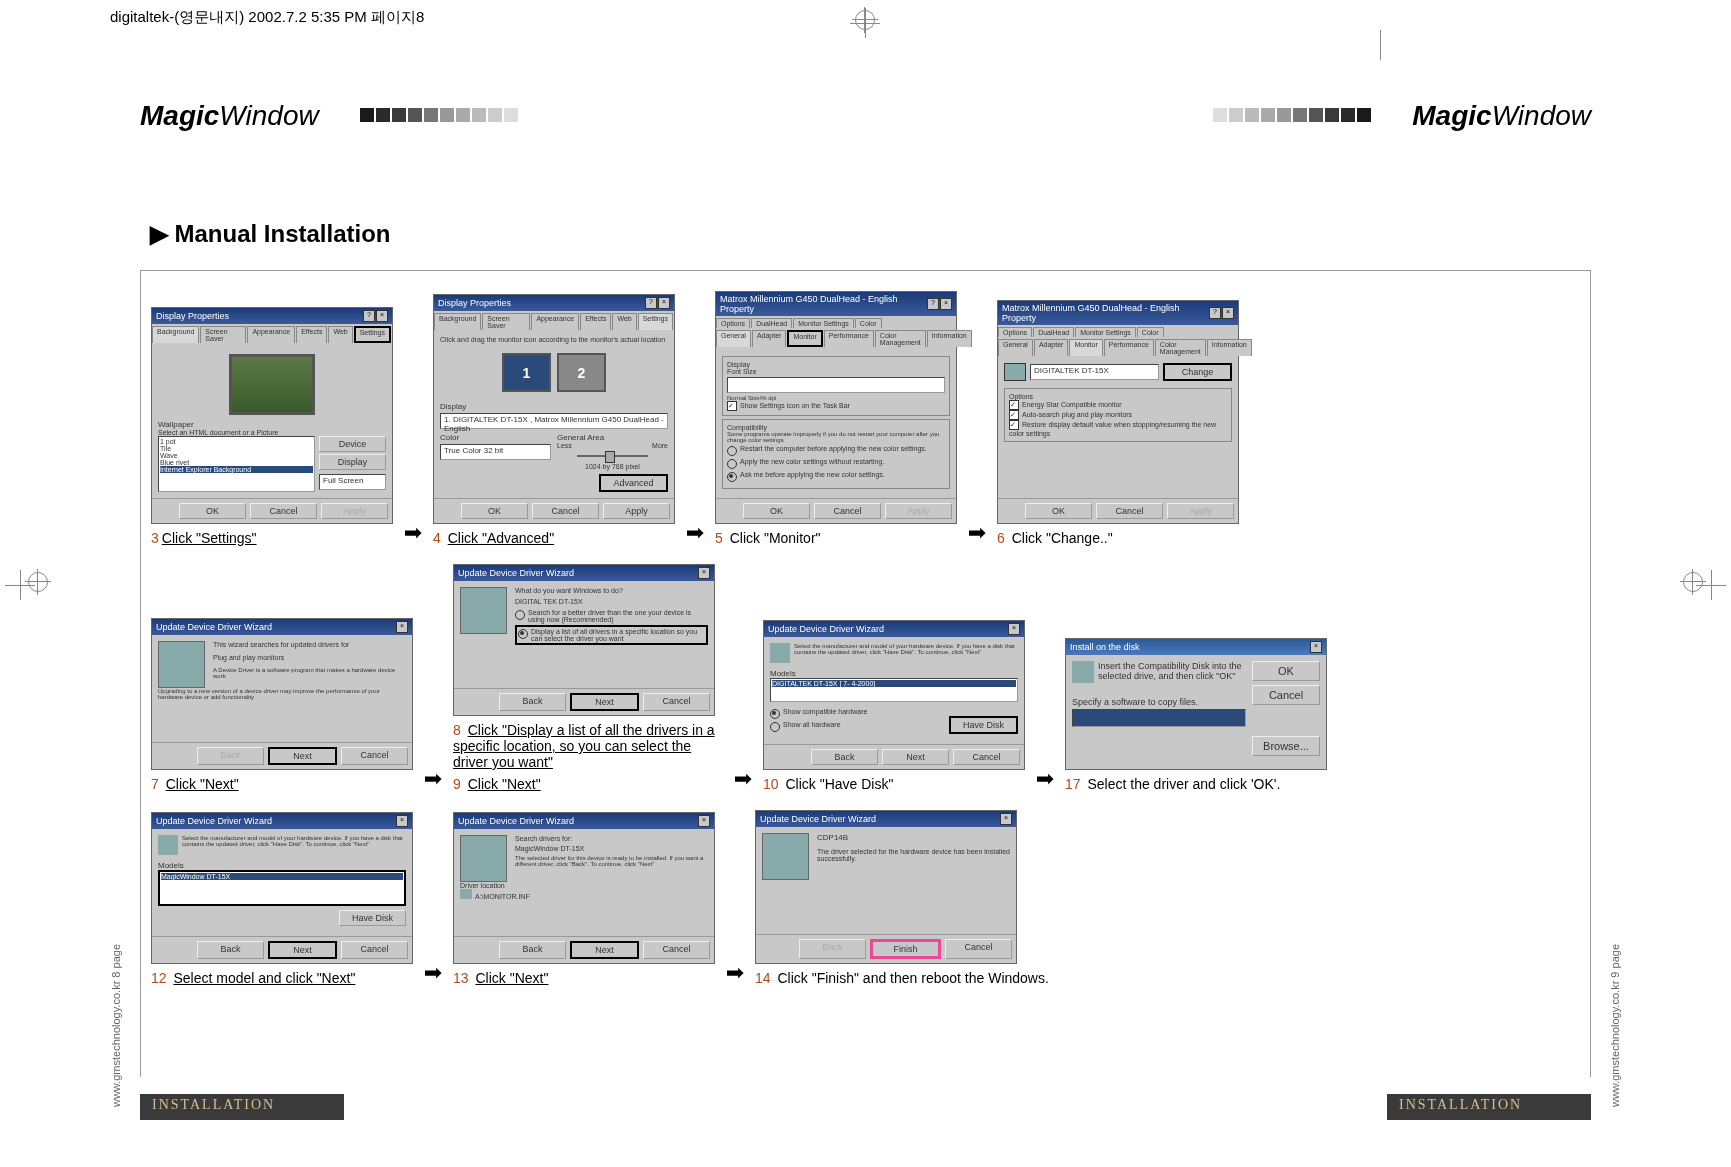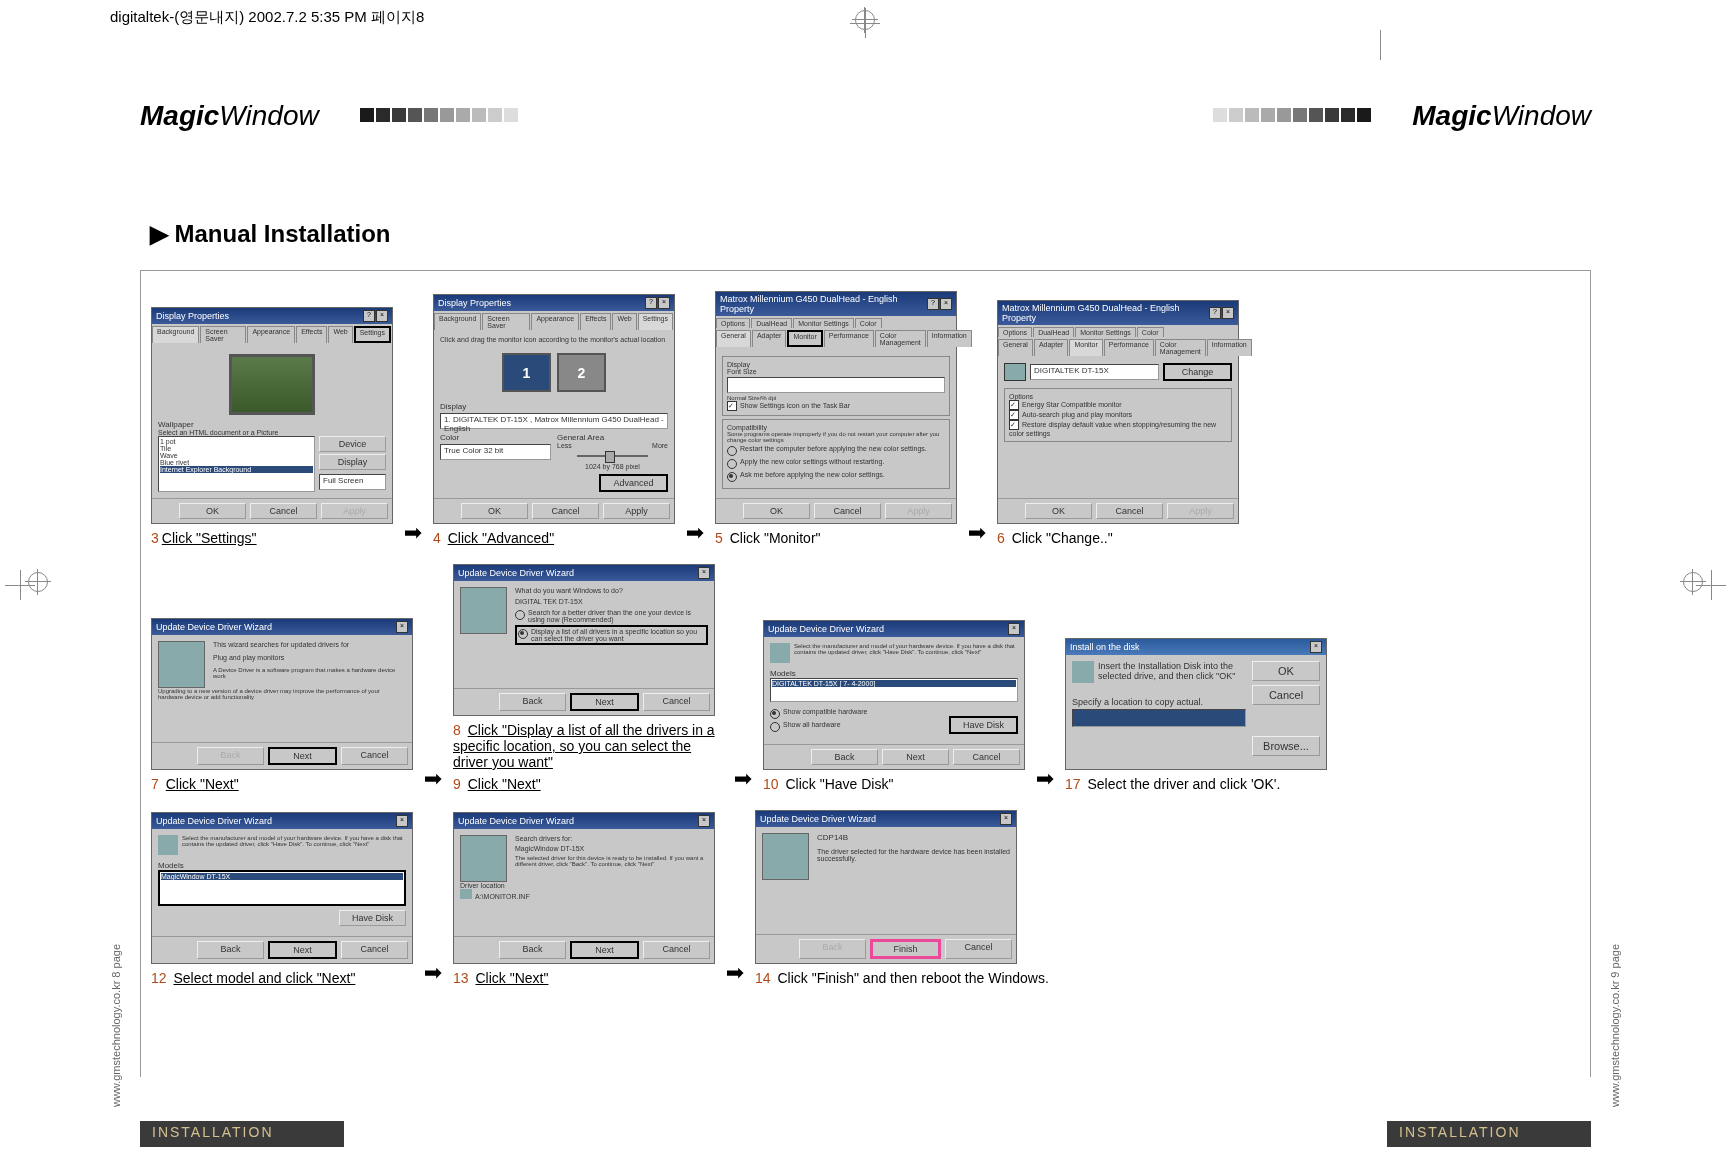--- a/index.html
+++ b/index.html
@@ -54,21 +54,21 @@
 .radio-dot{width:8px;height:8px;border:1px solid #333;border-radius:50%;flex-shrink:0;margin-top:1px}
 .radio-dot.checked::after{content:"";display:block;width:4px;height:4px;background:#333;border-radius:50%;margin:1px}
 .chk{width:8px;height:8px;border:1px solid #333;background:#fff;display:inline-block;margin-right:3px;vertical-align:middle}
 .chk.checked::after{content:"✓";font-size:7px;line-height:7px}
 .dual-mon{display:flex;justify-content:center;gap:6px;margin:10px 0}
 .mon-box{width:45px;height:35px;border:2px solid #555;background:#2a4a7a;color:#fff;display:flex;align-items:center;justify-content:center;font-size:14px;font-weight:bold}
 .mon-box.inactive{background:#888}
 .completion{font-size:17px;margin-top:40px;margin-left:10px}
 .bullet-circle{display:inline-block;width:10px;height:10px;border:2px solid #333;border-radius:50%;margin-right:8px;position:relative}
 .bullet-circle::after{content:"";position:absolute;width:4px;height:4px;background:#333;border-radius:50%;top:3px;left:3px}
-.footer-bar{position:absolute;bottom:20px;height:20px;background:#3a3a3a;color:#d4c090;font-family:Liberation Sans, sans-serif;font-size:14px;padding:3px 12px;letter-spacing:2px}
+.footer-bar{position:absolute;bottom:47px;height:20px;background:#3a3a3a;color:#d4c090;font-family:Liberation Serif, serif;font-size:14px;padding:3px 12px;letter-spacing:2px}
 .footer-left{left:140px;width:180px}
 .footer-right{right:140px;width:180px}
 .side-text{position:absolute;font-size:11px;color:#666;writing-mode:vertical-rl;transform:rotate(180deg)}
 .side-left{left:110px;bottom:60px}
 .side-right{right:110px;bottom:60px}
 </style>
 </head>
 <body>
 
 <div class="header-info">digitaltek-(영문내지)  2002.7.2 5:35 PM  페이지8</div>
@@ -428,23 +428,23 @@
     <div class="titlebar" style="background:linear-gradient(#2a5a9a,#4a7aba)">
             <span>Install on the disk</span>
             <div class="wbtns">
               <div class="wbtn">×</div>
             </div>
           </div>
     <div class="winbody" style="min-height:95px;display:flex;gap:6px">
       <div style="flex:1">
         <div style="display:flex;gap:4px;align-items:flex-start">
           <div style="width:22px;height:22px;background:#8aa;flex-shrink:0"></div>
-          <div style="font-size:9px">Insert the Installation Disk into the selected drive, and then click "OK"</div>
+          <div style="font-size:9px">Insert the Compatibility Disk into the selected drive, and then click "OK"</div>
         </div>
-        <div style="font-size:9px;margin-top:14px">Specify a location to copy actual.</div>
+        <div style="font-size:9px;margin-top:14px">Specify a software to copy files.</div>
         <div class="field" style="background:#2a4a7a;height:14px"></div>
       </div>
       <div style="display:flex;flex-direction:column;gap:4px;width:68px">
         <div class="btn" style="font-size:11px;padding:3px">OK</div>
         <div class="btn" style="font-size:11px;padding:3px">Cancel</div>
         <div style="flex:1"></div>
         <div class="btn" style="font-size:11px;padding:3px">Browse...</div>
       </div>
     </div>
   </div>

